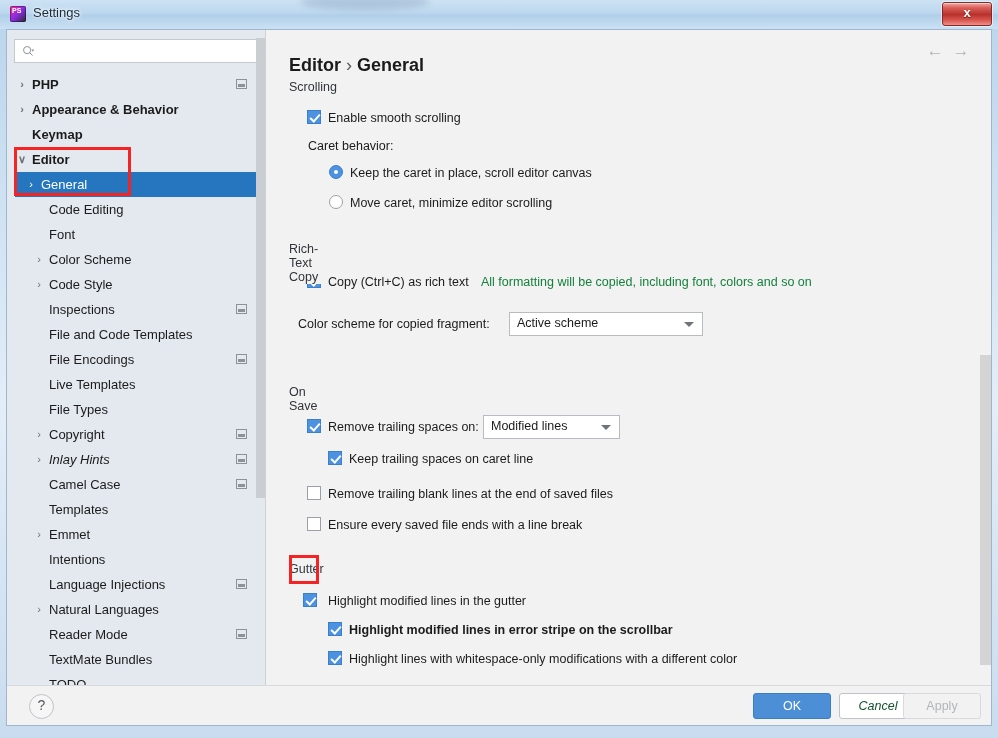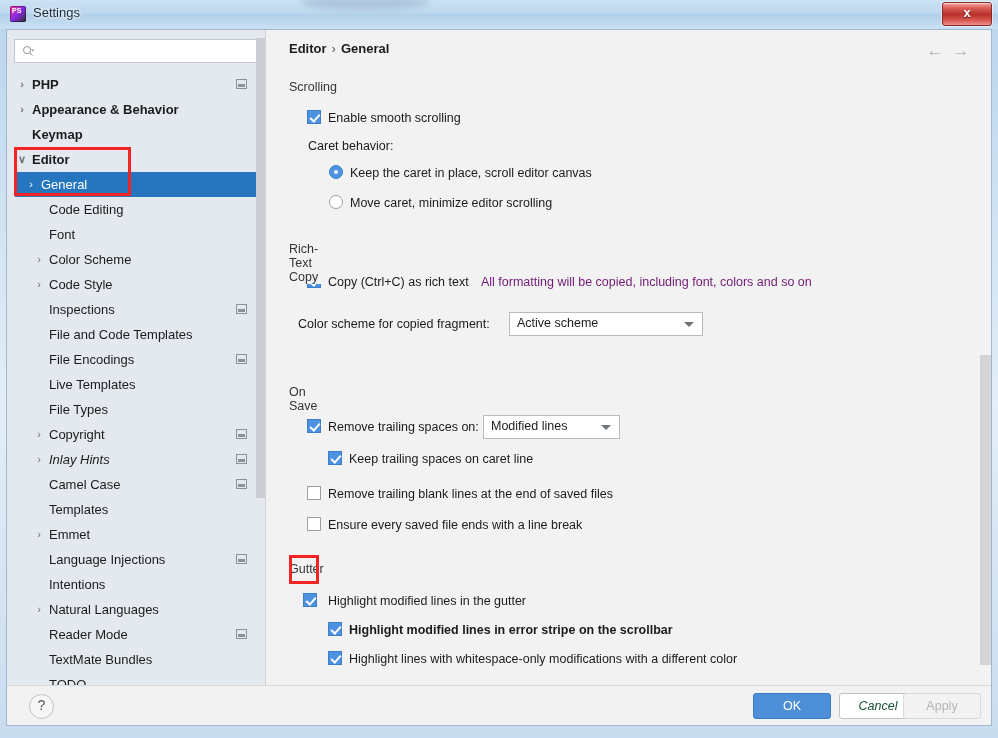--- a/index.html
+++ b/index.html
@@ -164,22 +164,22 @@
   }
 
   
   #rightpane {
     position: absolute; left: 259px; top: 0;
     width: 725px; height: 655px;
     background: #f2f2f2;
     box-sizing: border-box;
   }
   #breadcrumb {
-    position: absolute; left: 23px; top: 11px;
-    font-size: 13px; font-weight: bold; color: #1b1b1b;
+    position: absolute; left: 23px; top: 25px;
+    font-size: 18px; font-weight: bold; color: #1b1b1b;
   }
   #breadcrumb .sep { font-weight: normal; color: #55595d; padding: 0 5px; }
   #nav-back, #nav-fwd {
     position: absolute; top: 12px;
     width: 20px; height: 18px;
     color: #b0b3b6; font-size: 17px; line-height: 17px;
     text-align: center; cursor: pointer;
   }
   #nav-back { right: 46px; }
   #nav-fwd  { right: 20px; }
@@ -200,21 +200,21 @@
     height: 1px; background: #d5d8dc;
     z-index: 1;
   }
 
   .row { position: absolute; height: 20px; }
   .row .txt {
     position: absolute; top: 0;
     font-size: 12.5px; color: #1b1b1b;
     line-height: 18px; white-space: nowrap;
   }
-  .row .txt.muted { color: #701a75; }
+  .row .txt.muted { color: #15803d; }
 
   
   .cb {
     position: absolute; top: 1px;
     width: 14px; height: 14px;
     box-sizing: border-box;
     border: 1px solid #9aa0a6;
     background: #ffffff;
     cursor: pointer;
   }
@@ -457,26 +457,26 @@
           <div class="tree-item">
             <span class="twisty" style="left: 17px;"></span>
             <span class="lbl" style="left: 34px;">Templates</span>
           </div>
           <div class="tree-item">
             <span class="twisty" style="left: 17px;">›</span>
             <span class="lbl" style="left: 34px;">Emmet</span>
           </div>
           <div class="tree-item">
             <span class="twisty" style="left: 17px;"></span>
+            <span class="lbl" style="left: 34px;">Intentions</span>
+          </div>
+          <div class="tree-item">
+            <span class="twisty" style="left: 17px;"></span>
             <span class="lbl" style="left: 34px;">Language Injections</span>
             <span class="proj-badge"></span>
-          </div>
-          <div class="tree-item">
-            <span class="twisty" style="left: 17px;"></span>
-            <span class="lbl" style="left: 34px;">Intentions</span>
           </div>
           <div class="tree-item">
             <span class="twisty" style="left: 17px;">›</span>
             <span class="lbl" style="left: 34px;">Natural Languages</span>
           </div>
           <div class="tree-item">
             <span class="twisty" style="left: 17px;"></span>
             <span class="lbl" style="left: 34px;">Reader Mode</span>
             <span class="proj-badge"></span>
           </div>

